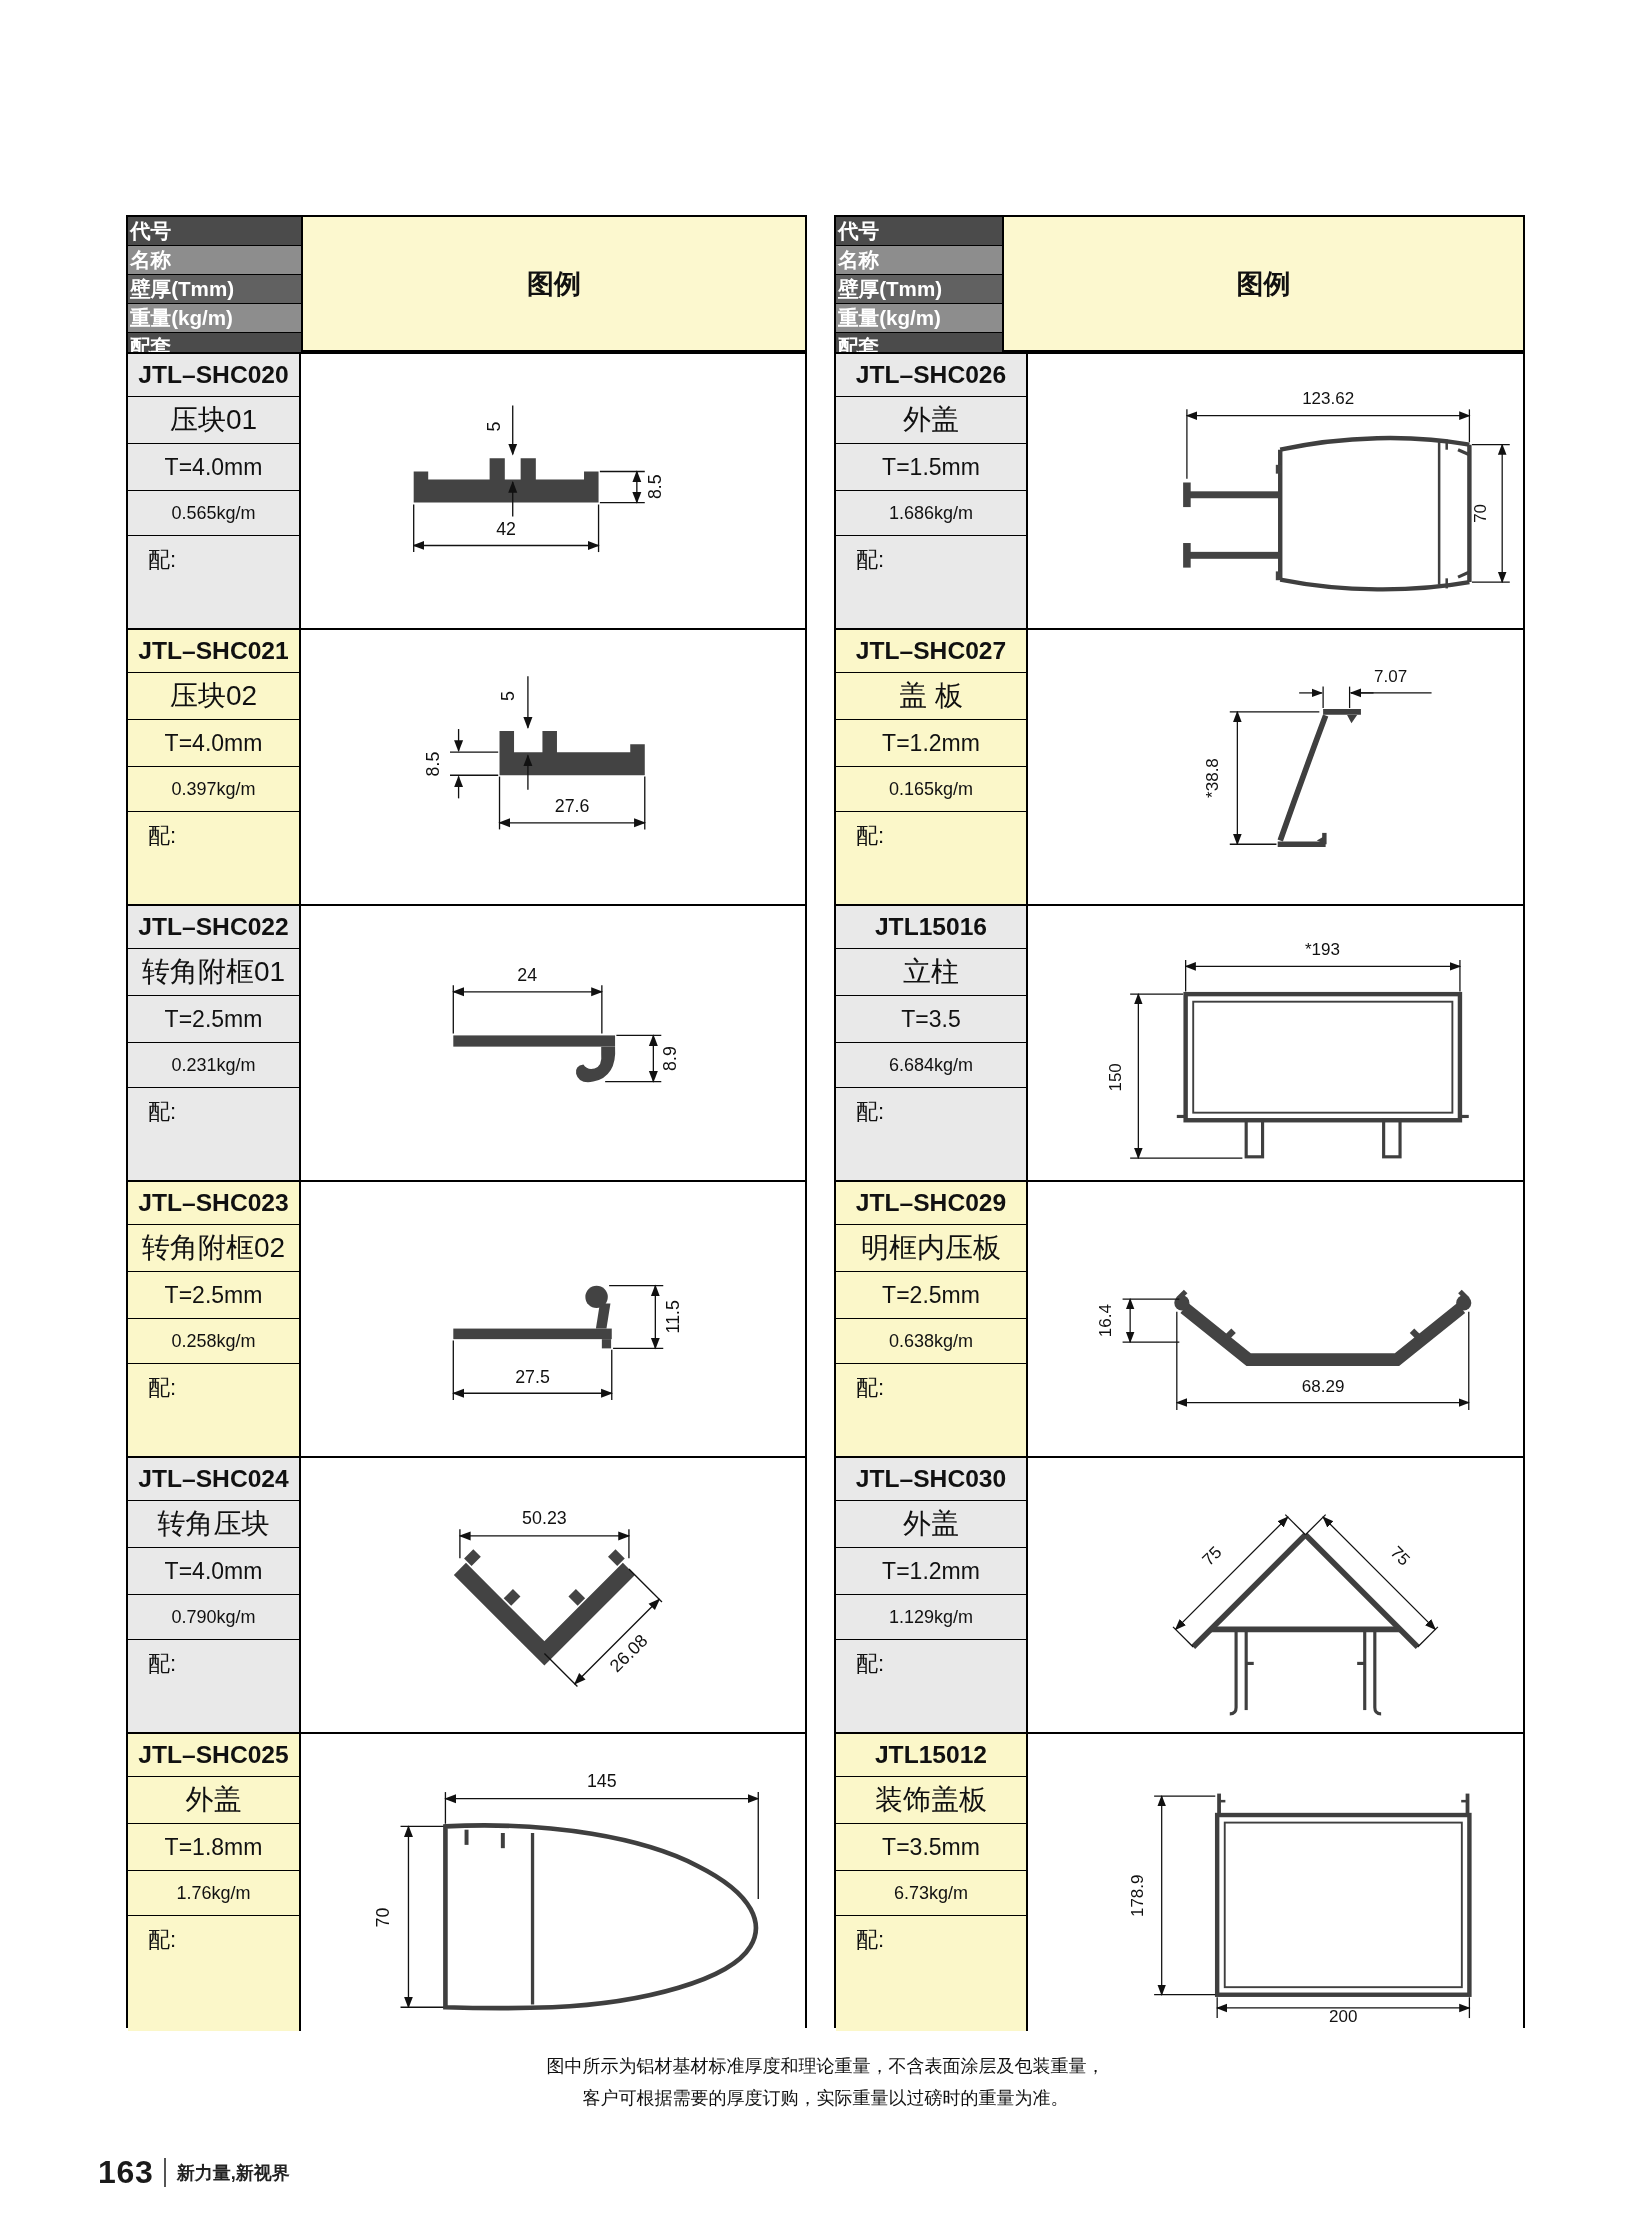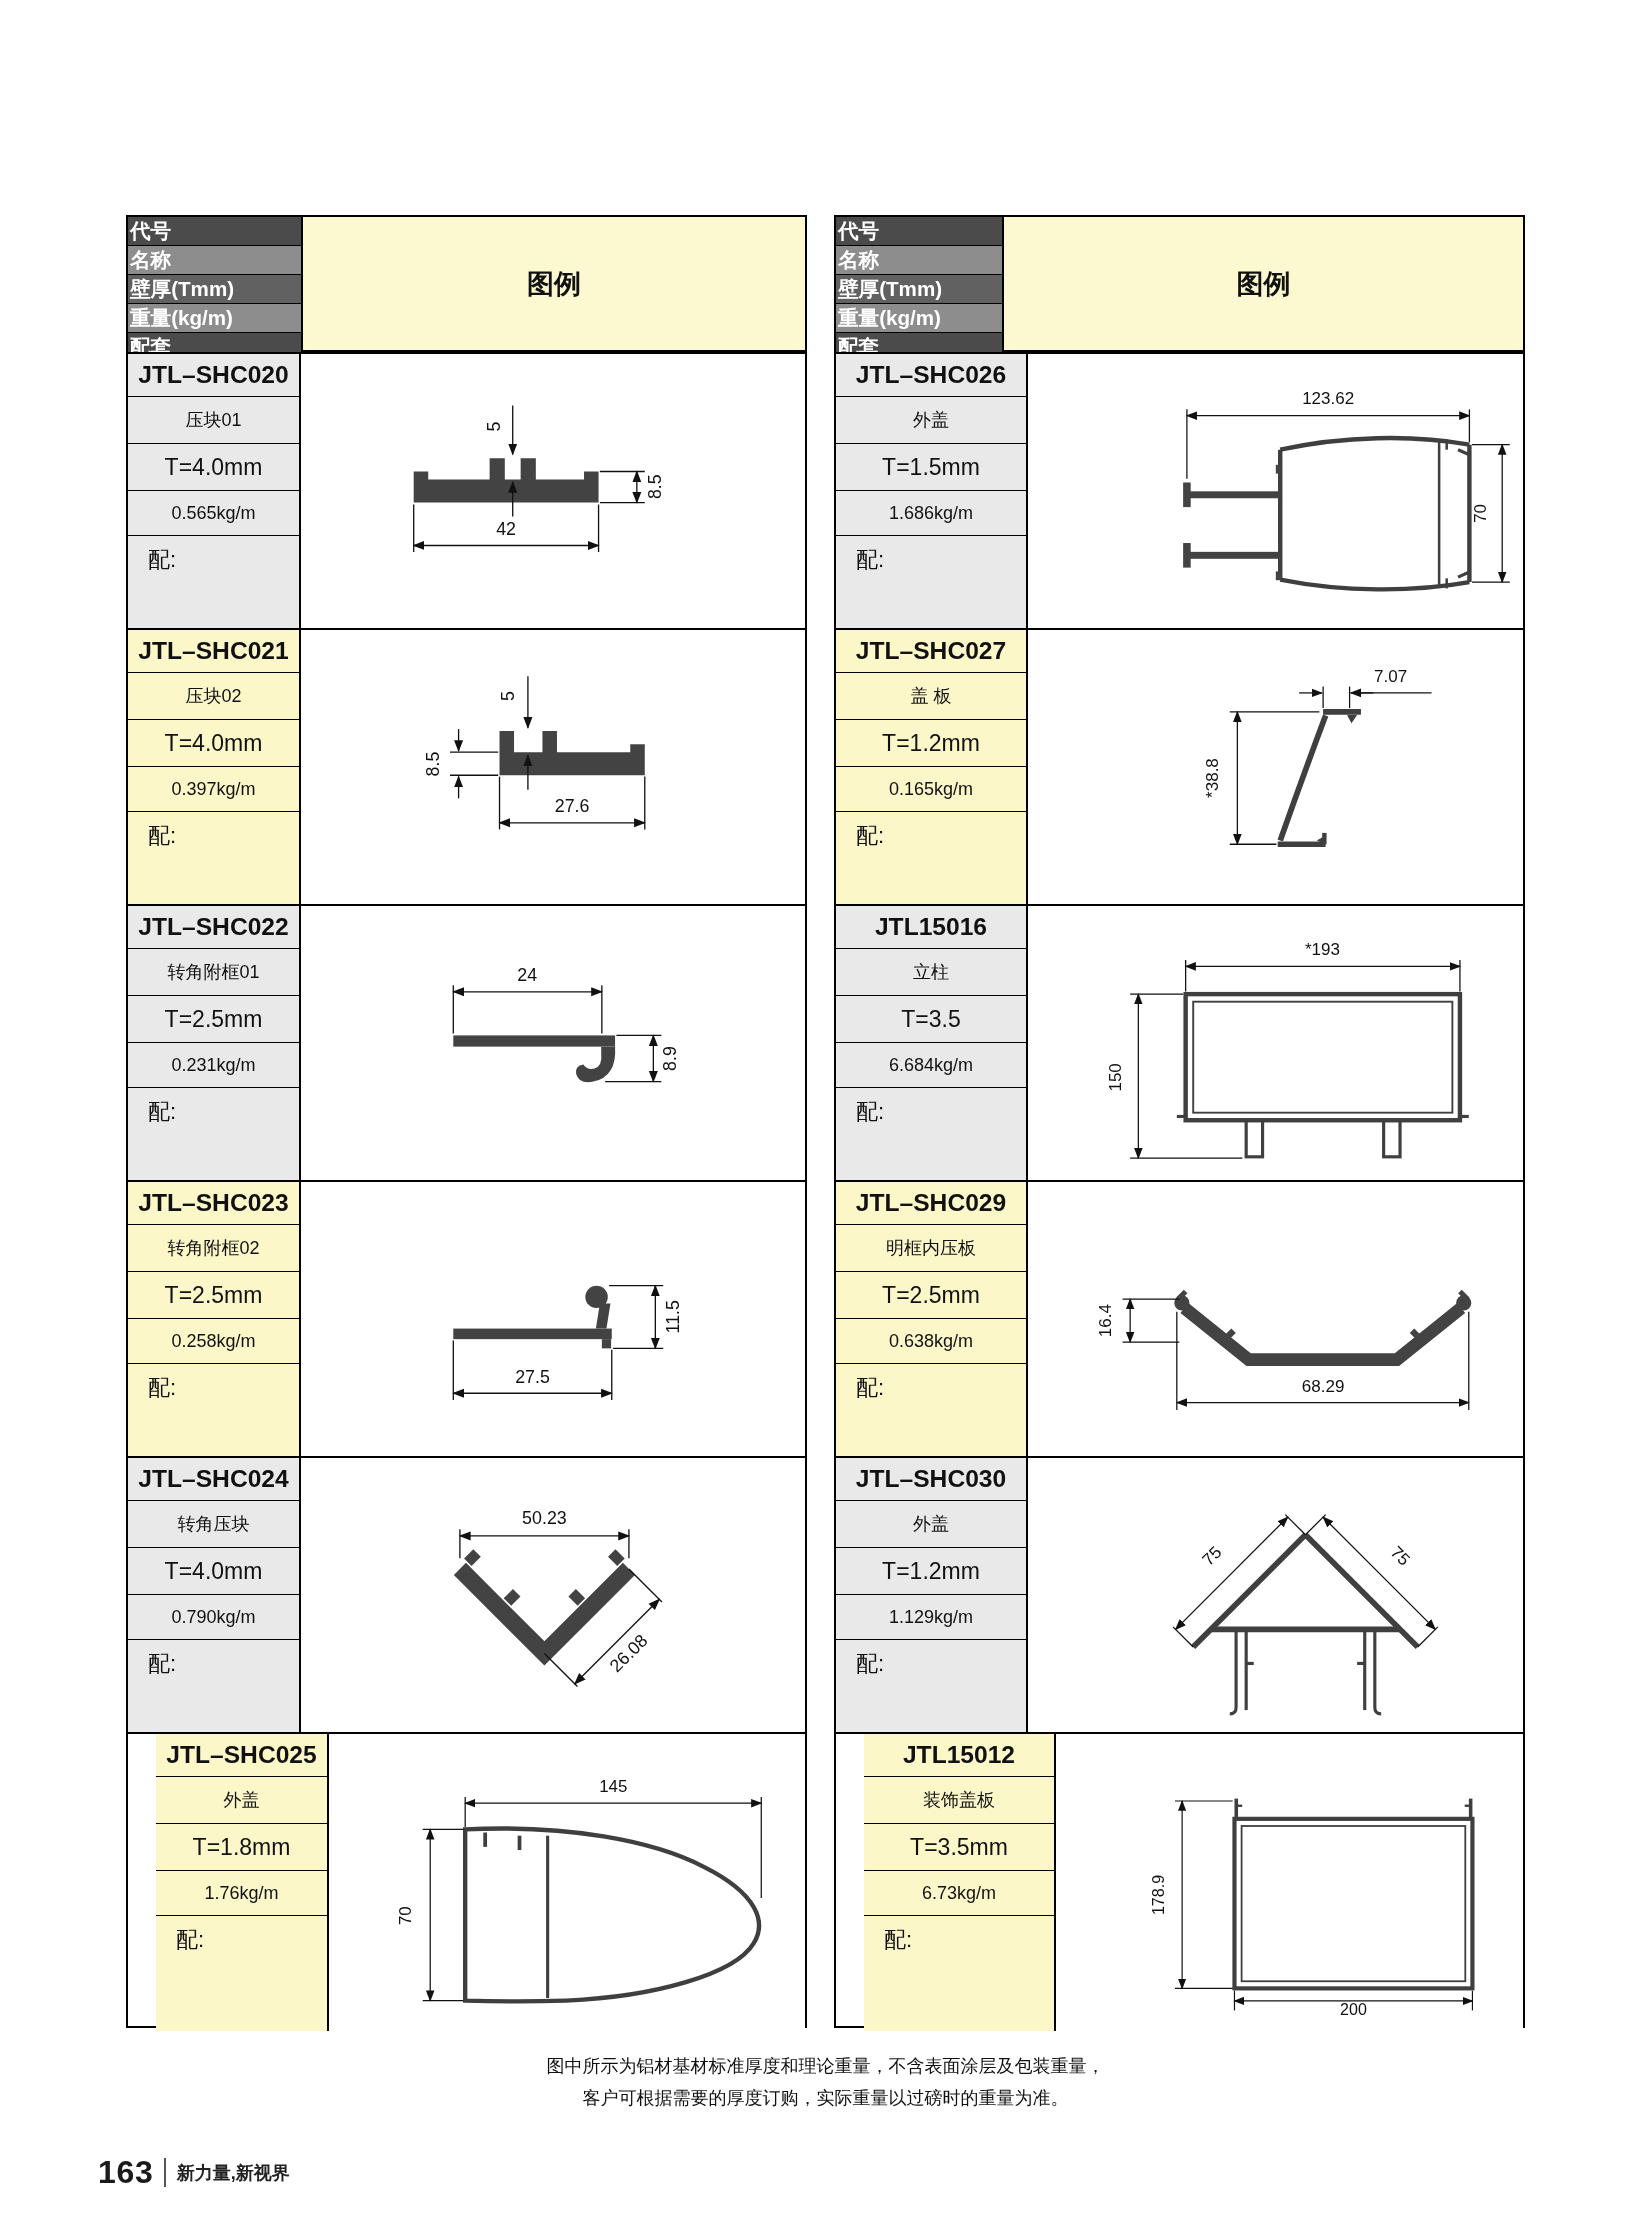--- a/index.html
+++ b/index.html
@@ -14,28 +14,28 @@
   #tbl-right .hdr-stack{width:166px;}
   .hcell{flex:1;display:flex;align-items:center;padding-left:2px;color:#fff;
          font-weight:bold;font-size:20.6px;border-bottom:1.3px solid #000;box-sizing:border-box;}
   .hcell:last-child{border-bottom:none;}
   .h1{background:#4b4b4b;} .h2{background:#8d8d8d;} .h3{background:#616161;}
   .h4{background:#8d8d8d;} .h5{background:#4b4b4b;}
   .legend{flex:1;background:#fcf8cf;display:flex;align-items:center;justify-content:center;
           font-size:27px;font-weight:bold;color:#111;}
   .record{display:flex;flex-direction:row;height:276px;flex:none;border-top:2px solid #000;box-sizing:border-box;}
   .record:first-of-type{border-top:none;}
-  .record.tall{height:299px;padding-left:28px;}
+  .record.tall{height:299px;}
   .lab{width:173px;flex:none;display:flex;flex-direction:column;border-right:2px solid #000;box-sizing:border-box;}
   #tbl-right .lab{width:192px;}
   .lab.g > div{background:#e9e9e9;}
   .lab.y > div{background:#fbf7c9;}
   .lcell{border-bottom:1.3px solid #000;box-sizing:border-box;display:flex;align-items:center;justify-content:center;}
   .lc-code{height:43px;flex:none;font-weight:bold;font-size:24.6px;}
-  .lc-name{height:47px;flex:none;font-size:18px;}
+  .lc-name{height:47px;flex:none;font-size:28px;}
   .lc-th{height:47px;flex:none;font-size:23px;}
   .lc-wt{height:45px;flex:none;font-size:18px;}
   .lc-match{flex:1;border-bottom:none;justify-content:flex-start;align-items:flex-start;
             font-size:22px;padding:9.3px 0 0 20px;}
   .draw{flex:1;background:#fff;position:relative;}
   .draw svg{position:absolute;left:0;top:0;width:100%;height:100%;}
   .prof{fill:#434343;stroke:none;}
   .oline{fill:none;stroke:#3f3f3f;}
   .dl{stroke:#111;stroke-width:2;fill:none;}
   .dim{font-family:"Liberation Sans",sans-serif;font-size:27px;fill:#111;text-anchor:middle;}

